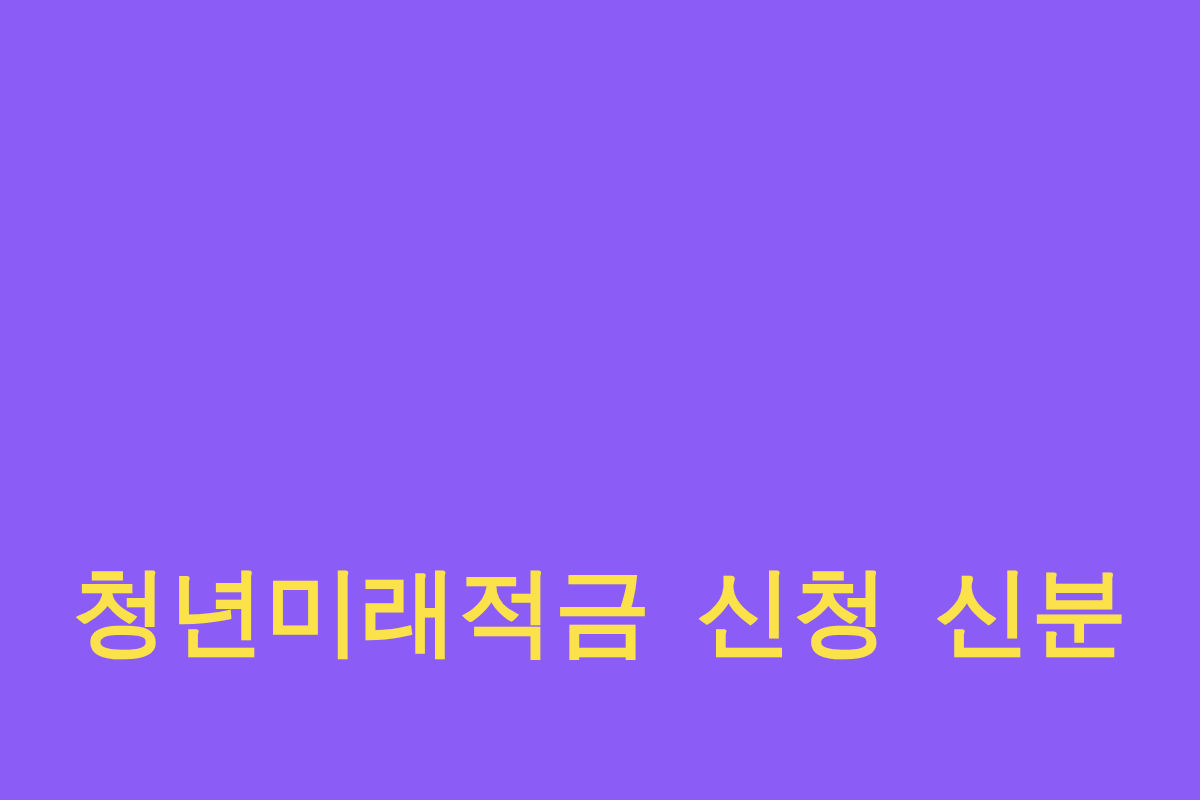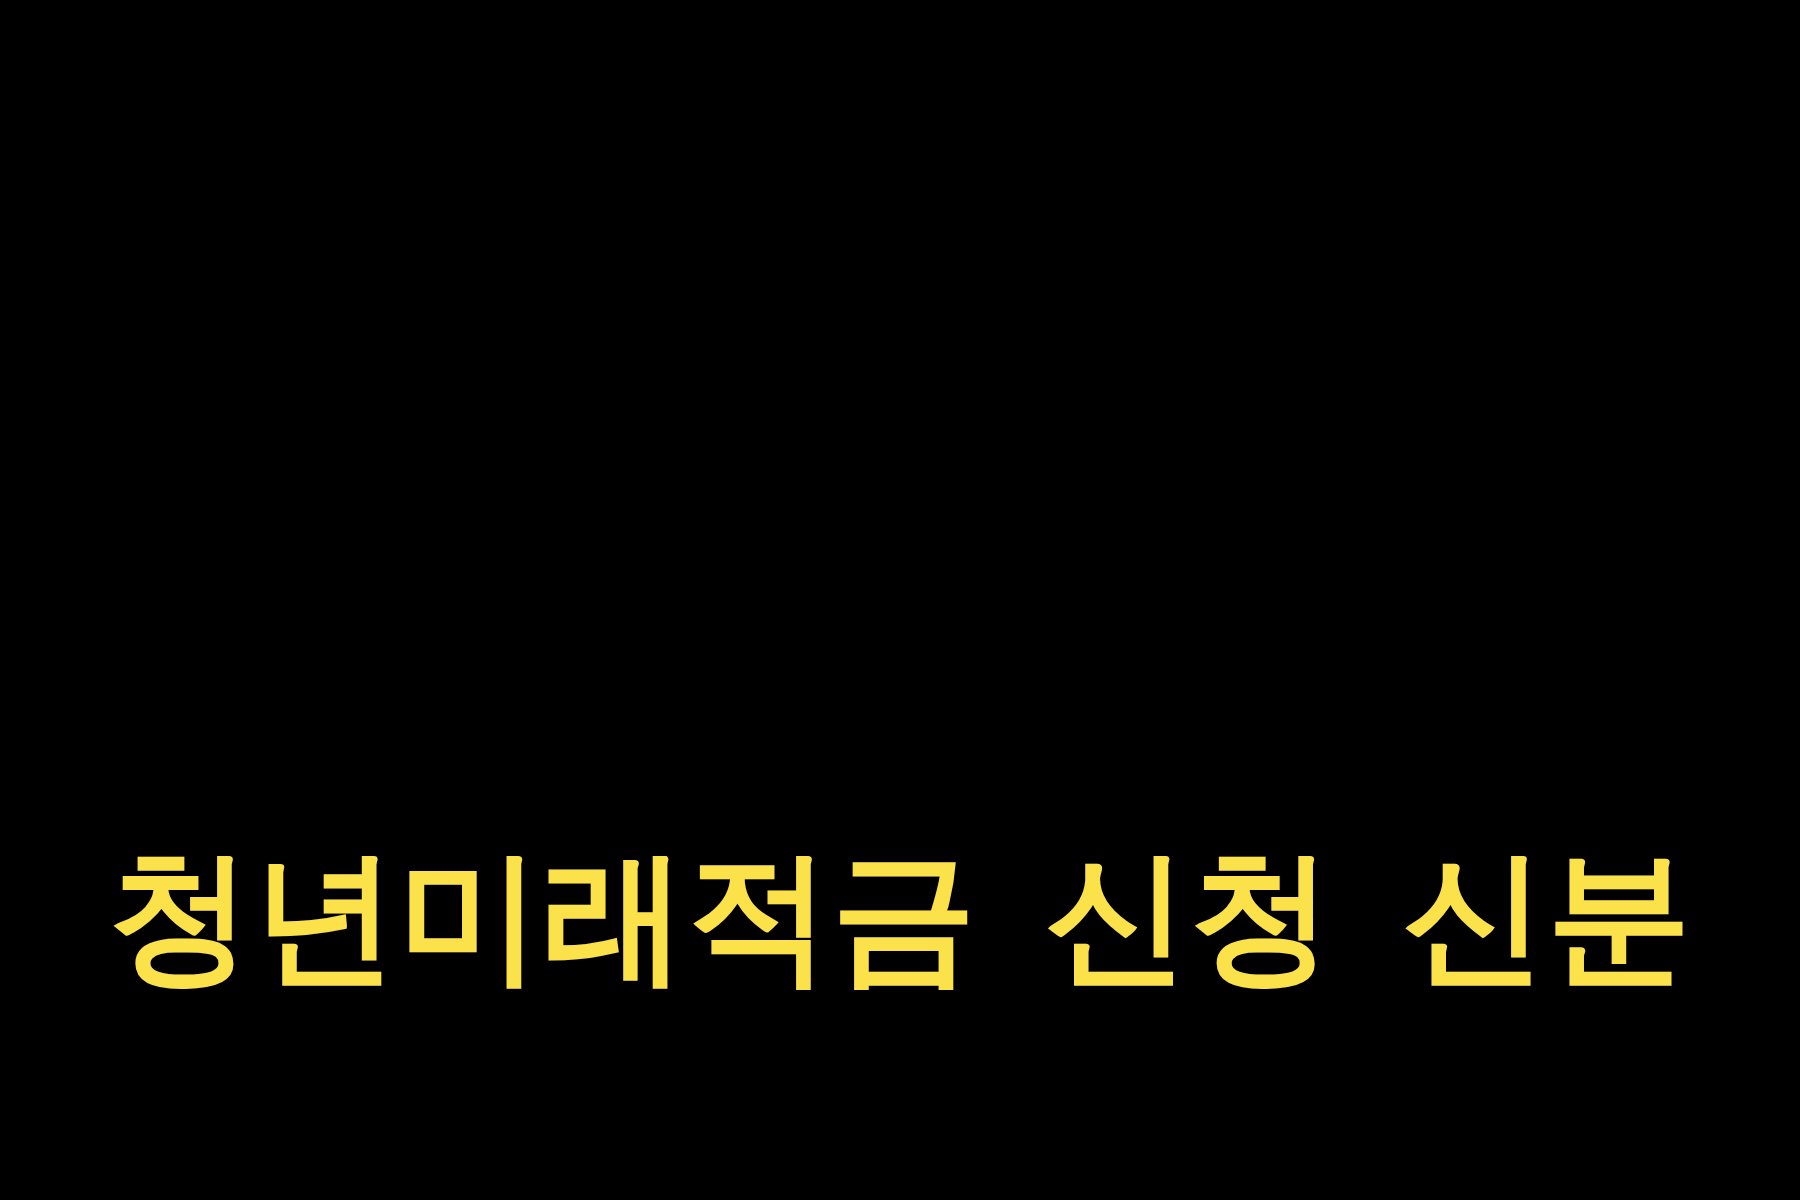--- a/index.html
+++ b/index.html
@@ -44,20 +44,20 @@
   }
 
   .headline-line {
     display: block;
     color: #FBE14A;
   }
 </style>
 </head>
 <body>
 
-<div class="banner" style="background: #000000;">
+<div class="banner" style="background: #8b5cf6;">
 
   <div class="headline" style="color: rgb(251, 225, 74);">
     <span class="headline-line" style="color: rgb(251, 225, 74);">청년미래적금 신청 신분</span>
     
   </div>
 
 </div>
 
 </body></html>

